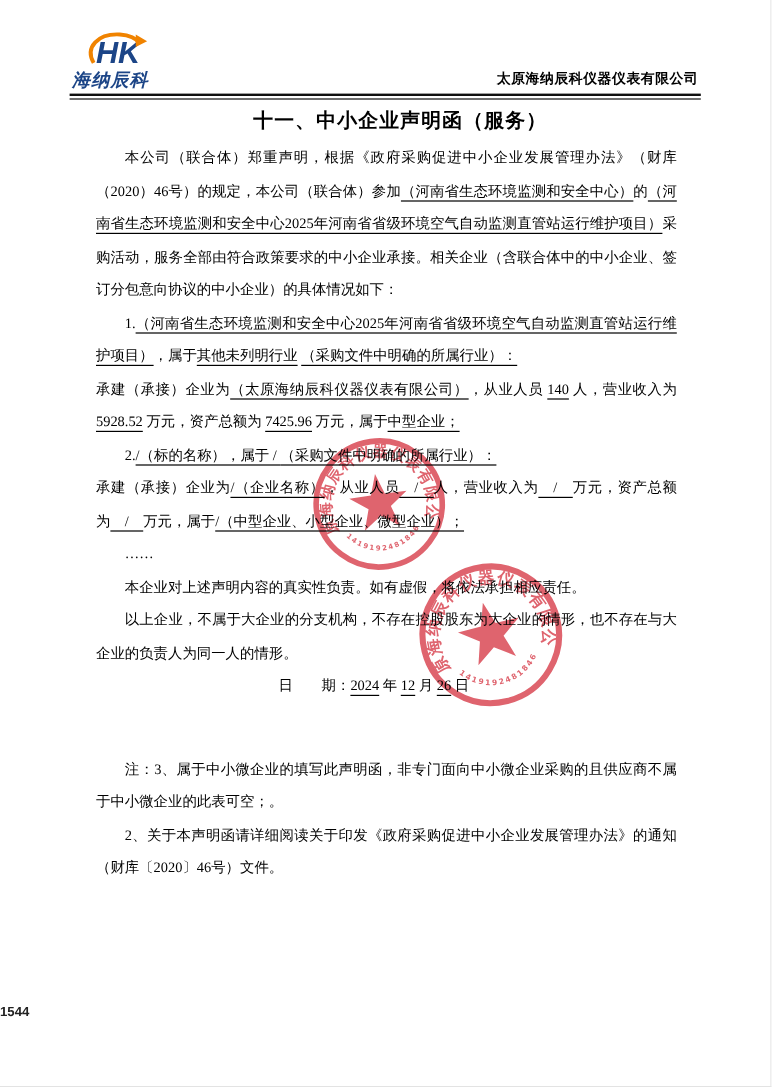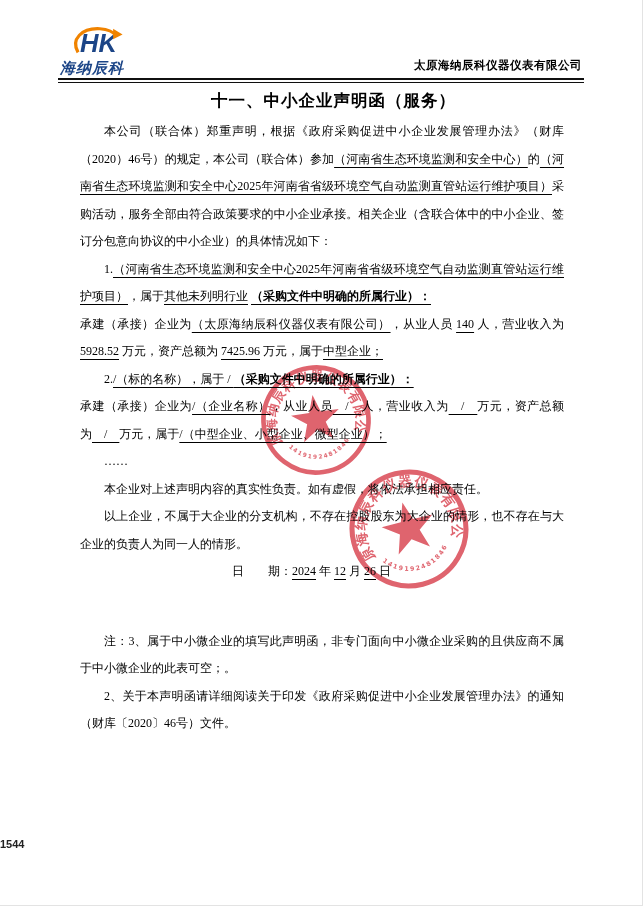--- a/index.html
+++ b/index.html
@@ -25,21 +25,21 @@
   
   .doc-body{padding:2px 78px 0 80px;font-size:12px;line-height:27.5px;}
   .para{margin:0;text-align:justify;text-justify:inter-ideograph;}
   .indent{text-indent:2em;}
   .flush{text-indent:0;font-family:Liberation Serif, serif;}
   .sig{text-indent:0;text-align:left;padding-left:152px;}
   .sig-first{margin-top:12px;}
   .notes-gap{margin-top:42px;}
   .reminder-gap{margin-top:5px;}
   .u{text-decoration:underline;text-decoration-thickness:1px;text-underline-offset:3.5px;}
-  .b{font-weight:bold;font-family:"Liberation Sans","DejaVu Sans",sans-serif;}
+  .b{font-weight:normal;font-family:"Liberation Sans","DejaVu Sans",sans-serif;}
 
   
   .stamp{position:absolute;mix-blend-mode:multiply;opacity:.82;pointer-events:none;}
   .stamp svg{display:block;}
   .stamp-1{left:256px;top:360px;width:120px;height:120px;transform:rotate(-8deg);}
   .stamp-2{left:344px;top:464px;width:130px;height:130px;transform:rotate(-14deg);}
   .ink-stroke{fill:none;stroke:#d8414e;}
   .ink-fill{fill:#d8414e;}
   .seal-text{font-family:"DejaVu Sans",sans-serif;font-weight:bold;}
 

